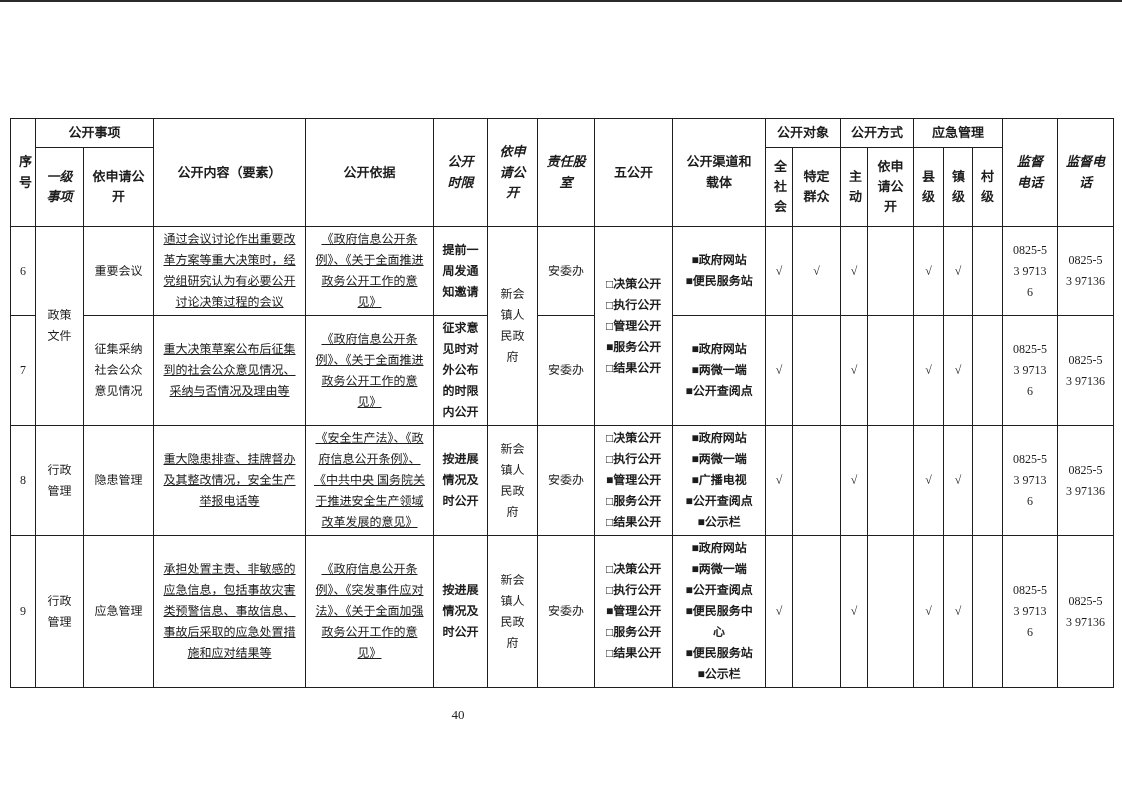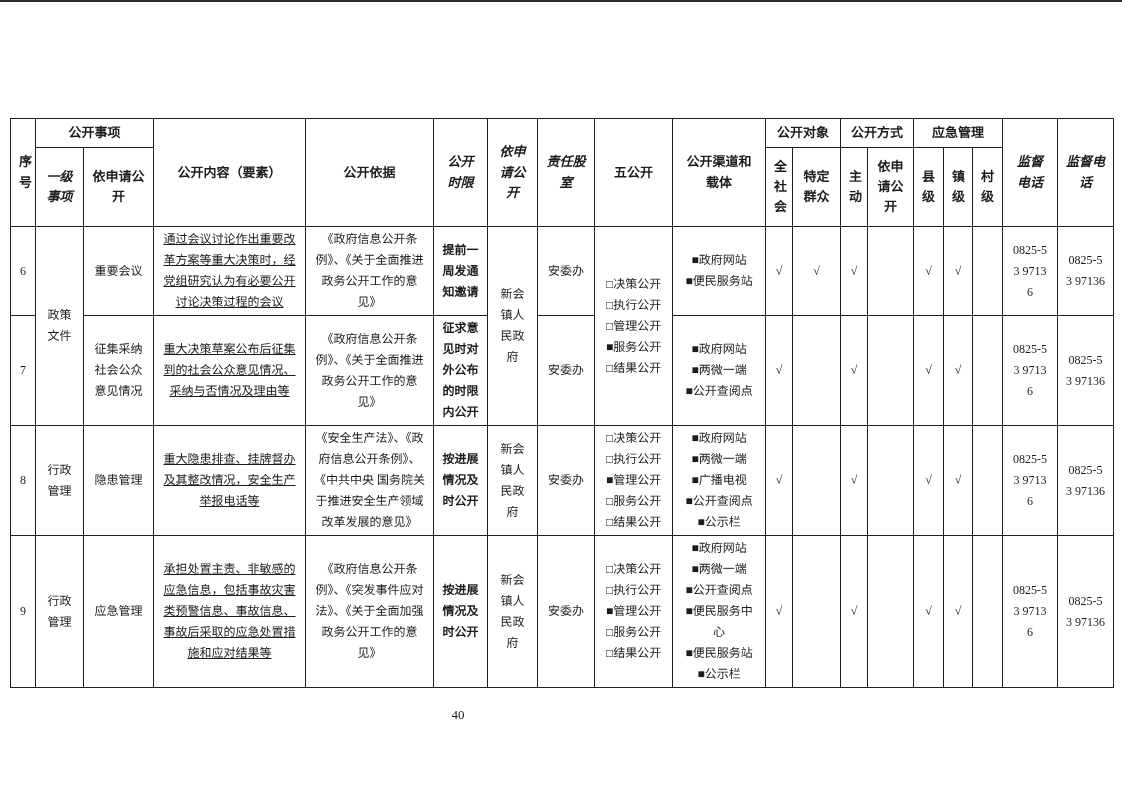--- a/index.html
+++ b/index.html
@@ -43,25 +43,25 @@
   tr.r9 { height: 115px; }
 
   th.narrow { padding: 2px 2px; }
   th.lvl { padding: 2px 4px; }
   th.phone-h { padding: 2px 10px; font-style: italic; }
   th.subhead { padding: 2px 6px; }
 
   td.seq { padding: 2px 2px; }
   td.cat { padding: 2px 10px; line-height: 1.9; }
   td.content { text-align: justify; text-justify: inter-ideograph; padding: 4px 9px; line-height: 1.78; text-decoration: underline; }
-  td.basis { text-align: justify; text-justify: inter-ideograph; padding: 4px 9px; line-height: 1.78; }
+  td.basis { text-align: justify; text-justify: inter-ideograph; padding: 4px 9px; line-height: 1.78; text-decoration: underline; }
   td.time { text-align: justify; text-justify: inter-ideograph; padding: 4px 9px; line-height: 1.9; font-weight: bold; }
   td.subject { padding: 2px 12px; line-height: 1.9; }
   td.dept { padding: 2px 4px; }
-  td.list { white-space: pre-line; text-align: left; padding: 3px 5px 3px 7px; line-height: 1.5; font-size: 12px; }
+  td.list { white-space: pre-line; text-align: left; padding: 3px 5px 3px 7px; line-height: 1.5; font-size: 12px; font-weight: bold; }
   td.check { padding: 2px 1px; font-size: 12px; }
   td.phone { padding: 2px 3px; font-size: 12px; line-height: 1.9; }
 
   .page-number {
     position: absolute; left: 0; top: 707px; width: 916px;
     text-align: center; font-size: 13px; color: #222222;
   }
 </style>
 </head>
 <body>

